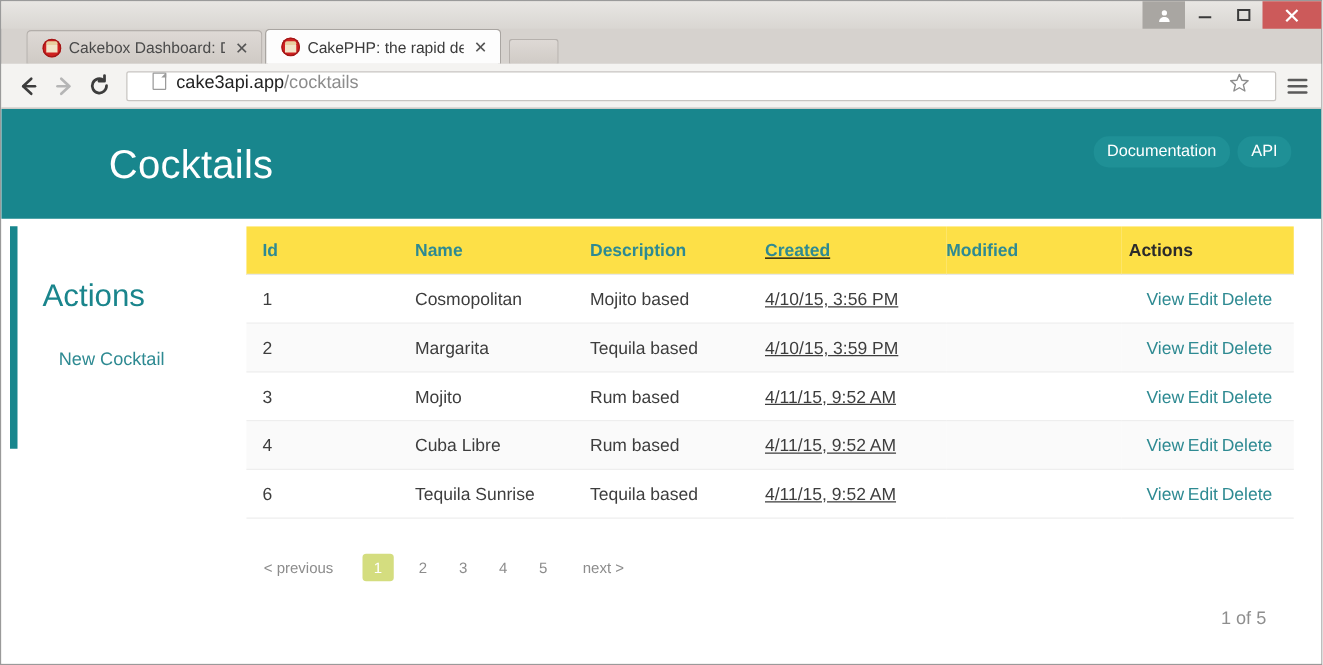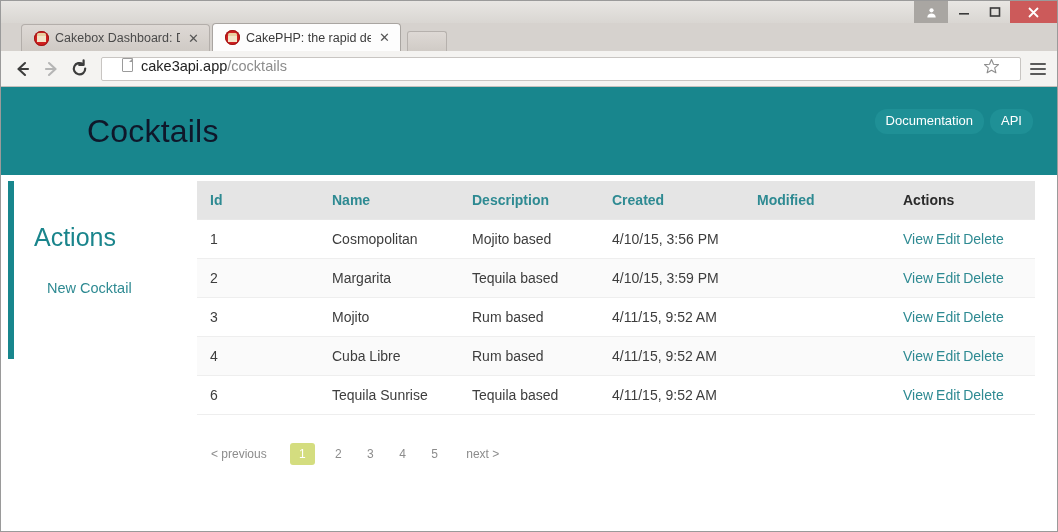--- a/index.html
+++ b/index.html
@@ -194,21 +194,21 @@
 
   .app-header {
     background: #18868d;
     height: 88px;
     flex: 0 0 auto;
     position: relative;
     display: flex;
     align-items: center;
   }
   .app-title {
-    color: #0f172a;
+    color: #ffffff;
     font-size: 32px;
     font-weight: 400;
     margin-left: 86px;
     letter-spacing: 0.2px;
   }
   .header-nav {
     position: absolute;
     right: 24px;
     top: 22px;
     display: flex;
@@ -267,21 +267,21 @@
     padding-right: 22px;
     overflow: hidden;
   }
 
   table.index-table {
     width: 100%;
     border-collapse: collapse;
     font-size: 14px;
   }
   table.index-table thead th {
-    background: #e5e5e5;
+    background: #fde047;
     text-align: left;
     padding: 11px 0 11px 0;
     font-weight: 700;
     border-bottom: 1px solid #e8e8e8;
   }
   table.index-table thead th a {
     color: #2e8a92;
     text-decoration: none;
     font-weight: 700;
     font-size: 14px;
@@ -293,32 +293,32 @@
   table.index-table tbody td {
     padding: 11px 0;
     border-bottom: 1px solid #eeeeee;
     color: #3d3d3d;
     vertical-align: middle;
   }
   table.index-table tbody tr:nth-child(even) td {
     background: #fafafa;
   }
   table.index-table td.actions-cell {
-    text-align: left;
+    text-align: center;
   }
   table.index-table td.actions-cell a {
     color: #2e8a92;
     text-decoration: none;
     margin-right: 3px;
     font-size: 14px;
   }
   th.c-id, td.c-id { width: 135px; padding-left: 13px !important; }
   th.c-name, td.c-name { width: 140px; }
   th.c-desc, td.c-desc { width: 140px; }
-  th.c-created, td.c-created { width: 145px; }
+  th.c-created, td.c-created { width: 145px; text-decoration: underline; }
   th.c-modified, td.c-modified { width: 140px; }
   th.c-actions, td.c-actions { padding-left: 6px !important; }
 
   .paginator {
     padding-top: 28px;
     font-size: 12px;
   }
   .paginator a, .paginator span {
     color: #8c8c8c;
     text-decoration: none;
@@ -527,17 +527,18 @@
         <div class="paginator">
           <a href="#" class="prev">&lt; previous</a>
           <span class="current">1</span>
           <a href="#" class="page-num">2</a>
           <a href="#" class="page-num">3</a>
           <a href="#" class="page-num">4</a>
           <a href="#" class="page-num">5</a>
           <a href="#" class="next">next &gt;</a>
         </div>
 
+        <div class="counter">1 of 5</div>
       </div>
 
     </div>
   </div>
 </div>
 
 </body></html>

